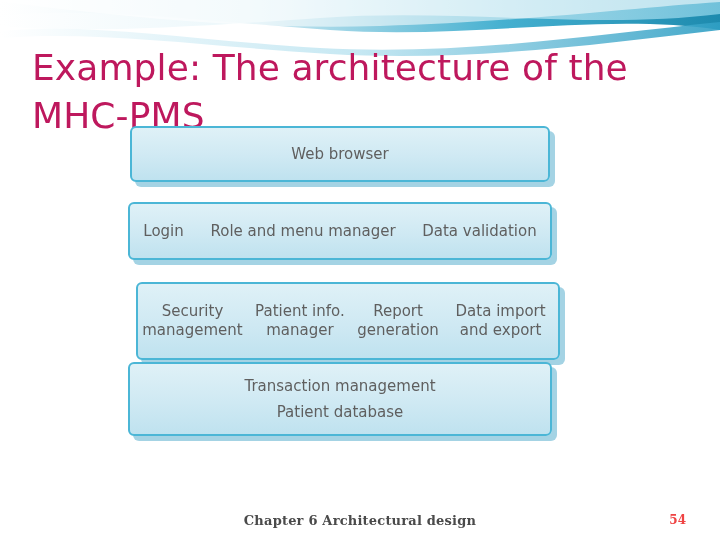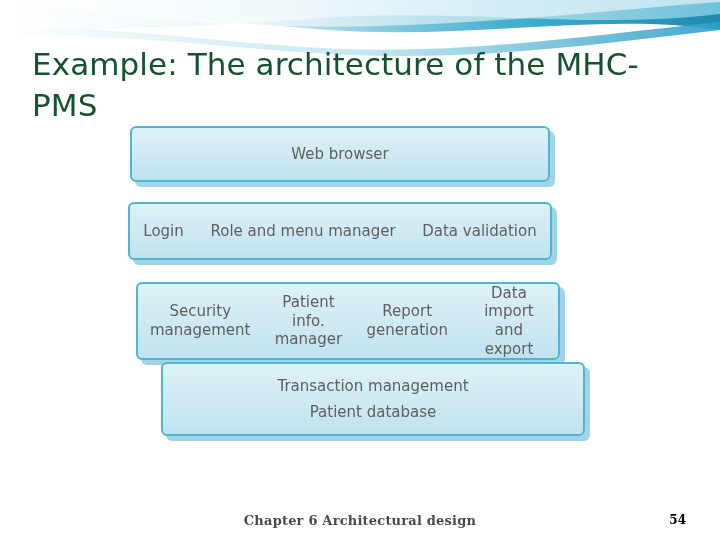--- a/index.html
+++ b/index.html
@@ -28,23 +28,23 @@
     width: 720px;
     height: 60px;
     pointer-events: none;
   }
   
   .title {
     position: absolute;
     left: 32px;
     top: 44px;
     width: 640px;
-    font-size: 31px;
+    font-size: 36px;
     line-height: 1.33;
-    color: #14532d;
+    color: #be185d;
     font-family: "DejaVu Sans", sans-serif;
     font-weight: 400;
     letter-spacing: 0.1px;
   }
   
   .diagram {
     position: absolute;
     left: 128px;
     top: 126px;
     width: 440px;
@@ -65,62 +65,62 @@
     width: 100%;
     height: 100%;
     align-items: center;
     justify-content: space-around;
   }
   .cell {
     flex: 1 1 auto;
     text-align: center;
     font-size: 15px;
     line-height: 1.25;
-    padding: 0 12px;
+    padding: 0 4px;
     color: #5f5f5f;
   }
   .layer-stack {
     display: flex;
     flex-direction: column;
     justify-content: center;
     align-items: center;
     height: 100%;
     gap: 8px;
   }
   .stack-line {
     font-size: 15px;
     color: #5f5f5f;
     text-align: center;
   }
   
   #layer-browser { left: 2px; top: 0px; width: 420px; height: 56px; }
   #layer-browser .cell { font-size: 15px; }
   #layer-auth    { left: 0px; top: 76px; width: 424px; height: 58px; }
   #layer-services{ left: 8px; top: 156px; width: 424px; height: 78px; }
-  #layer-data    { left: 0px; top: 236px; width: 424px; height: 74px; margin-left: 33px; }
+  #layer-data    { left: 0px; top: 236px; width: 424px; height: 74px; }
 
   
   .footer-text {
     position: absolute;
     left: 0;
     top: 513px;
     width: 720px;
     text-align: center;
     font-size: 13px;
     color: #4a4a4a;
     font-family: "DejaVu Serif", serif;
     font-weight: bold;
     letter-spacing: 0.2px;
   }
   .slide-number {
     position: absolute;
     right: 34px;
     top: 513px;
     font-size: 12px;
-    color: #000000;
+    color: #ef4444;
     font-family: "DejaVu Serif", serif;
     font-weight: bold;
   }
 </style>
 </head>
 <body>
 
 <div class="slide">
 
   <div class="swoosh-wrap">

